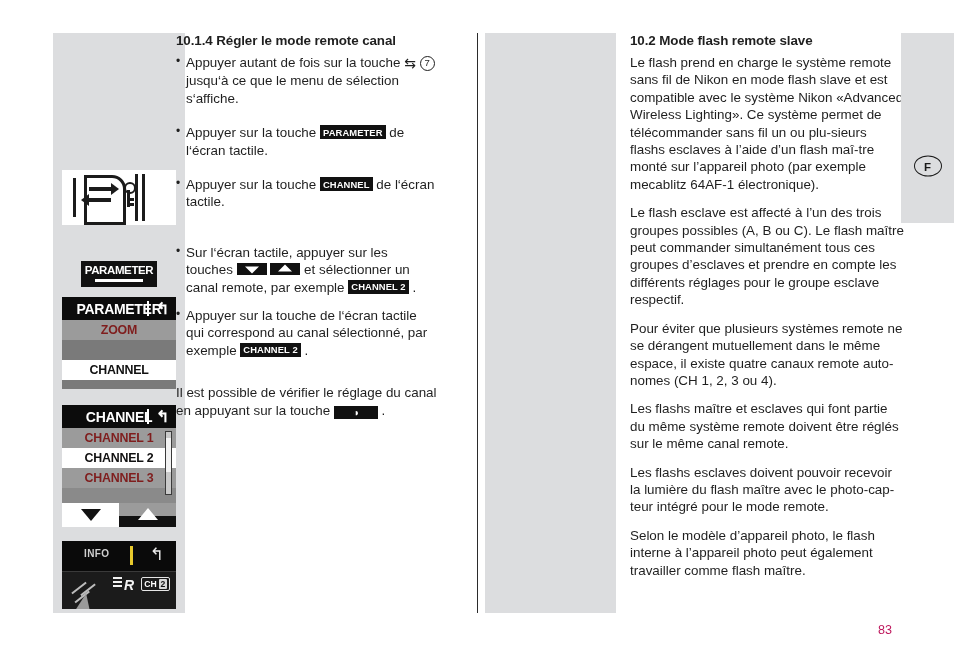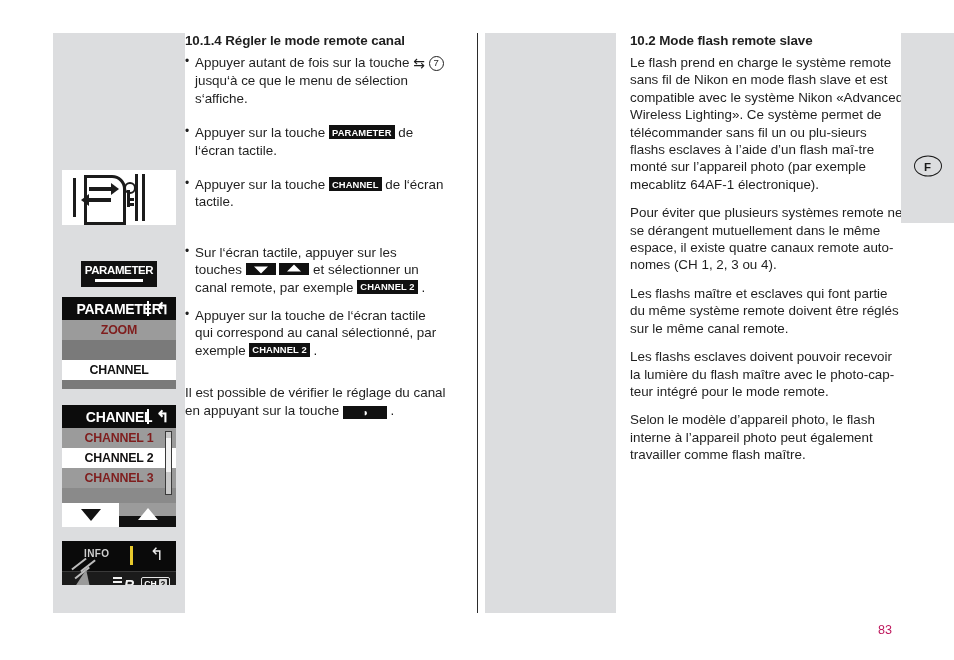--- a/index.html
+++ b/index.html
@@ -80,21 +80,21 @@
 
   
   .text-col {
     position: absolute;
     top: 33px;
     width: 274px;
     font-size: 13.4px;
     line-height: 17.4px;
     color: #1f1f1f;
   }
-  .col-left  { left: 185px; }
+  .col-left  { left: 176px; }
   .col-right { left: 630px; }
 
   .heading {
     font-weight: 700;
     font-size: 13.4px;
     line-height: 16px;
     margin: 0 0 5px 0;
     letter-spacing: -.1px;
   }
   .para {
@@ -342,21 +342,21 @@
   .tri.up   { border-bottom: 12px solid #ffffff; }
   .lcd-navbar .half.right .cap {
     position: absolute; left: 0; right: 0; top: 0; height: 13px;
     background: #9b9b9b;
   }
   .lcd-navbar .half.right .tri { position: relative; z-index: 2; margin-top: -2px; }
 
   
   .fig-info {
     top: 508px;
-    height: 44px;
+    height: 68px;
     background: #1b1b1b;
     overflow: hidden;
   }
   .fig-info .topbar {
     position: absolute;
     left: 0; right: 0; top: 0;
     height: 30px;
     background: #0a0a0a;
     border-bottom: 1px solid #3a3a3a;
   }
@@ -580,20 +580,21 @@
       <span>.</span>
     </p>
   </div>
 
   <div class="col-rule"></div>
   <div class="mid-col"></div>
 
   <div class="text-col col-right">
     <h2 class="heading">10.2 Mode flash remote slave</h2>
     <p class="para">Le flash prend en charge le système remote sans fil de Nikon en mode flash slave et est compatible avec le système Nikon «Advanced Wireless Lighting». Ce système permet de télécommander sans fil un ou plu-sieurs flashs esclaves à l’aide d’un flash maî-tre monté sur l’appareil photo (par exemple mecablitz 64AF-1 électronique).</p>
+    <p class="para">Le flash esclave est affecté à l’un des trois groupes possibles (A, B ou C). Le flash maître peut commander simultanément tous ces groupes d’esclaves et prendre en compte les différents réglages pour le groupe esclave respectif.</p>
     <p class="para">Pour éviter que plusieurs systèmes remote ne se dérangent mutuellement dans le même espace, il existe quatre canaux remote auto-nomes (CH 1, 2, 3 ou 4).</p>
     <p class="para">Les flashs maître et esclaves qui font partie du même système remote doivent être réglés sur le même canal remote.</p>
     <p class="para">Les flashs esclaves doivent pouvoir recevoir la lumière du flash maître avec le photo-cap-teur intégré pour le mode remote.</p>
     <p class="para">Selon le modèle d’appareil photo, le flash interne à l’appareil photo peut également travailler comme flash maître.</p>
   </div>
 
   <div class="side-tab">
     <div class="f-badge">F</div>
   </div>
 

